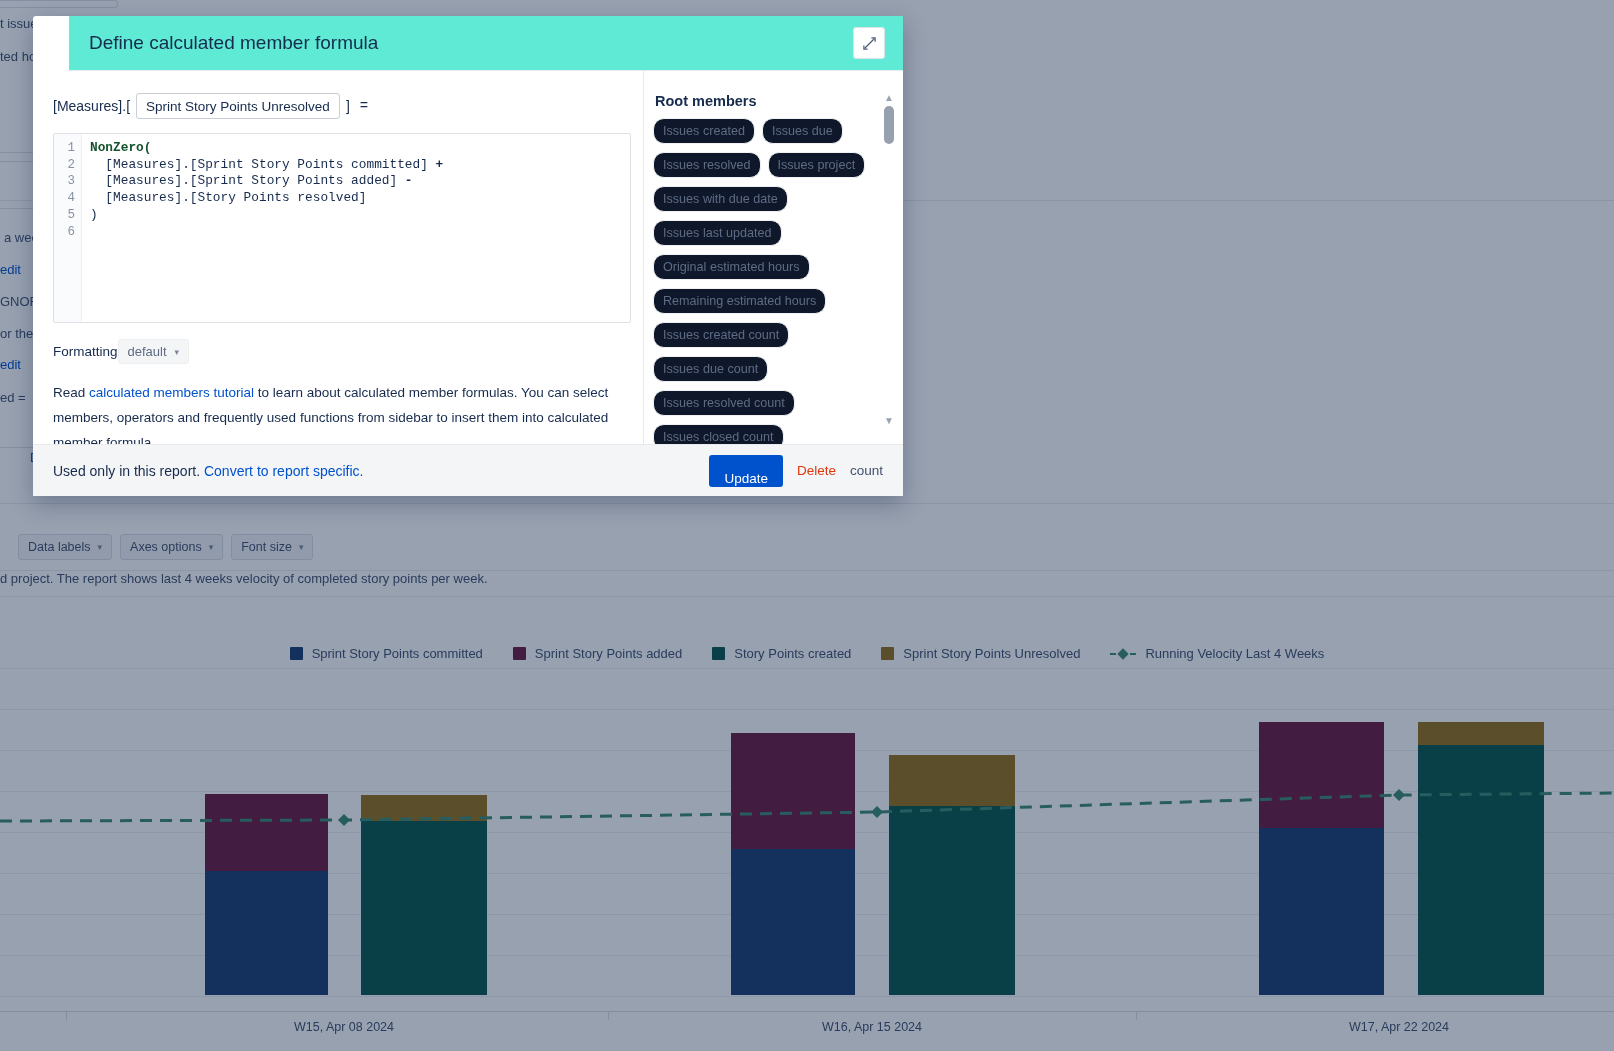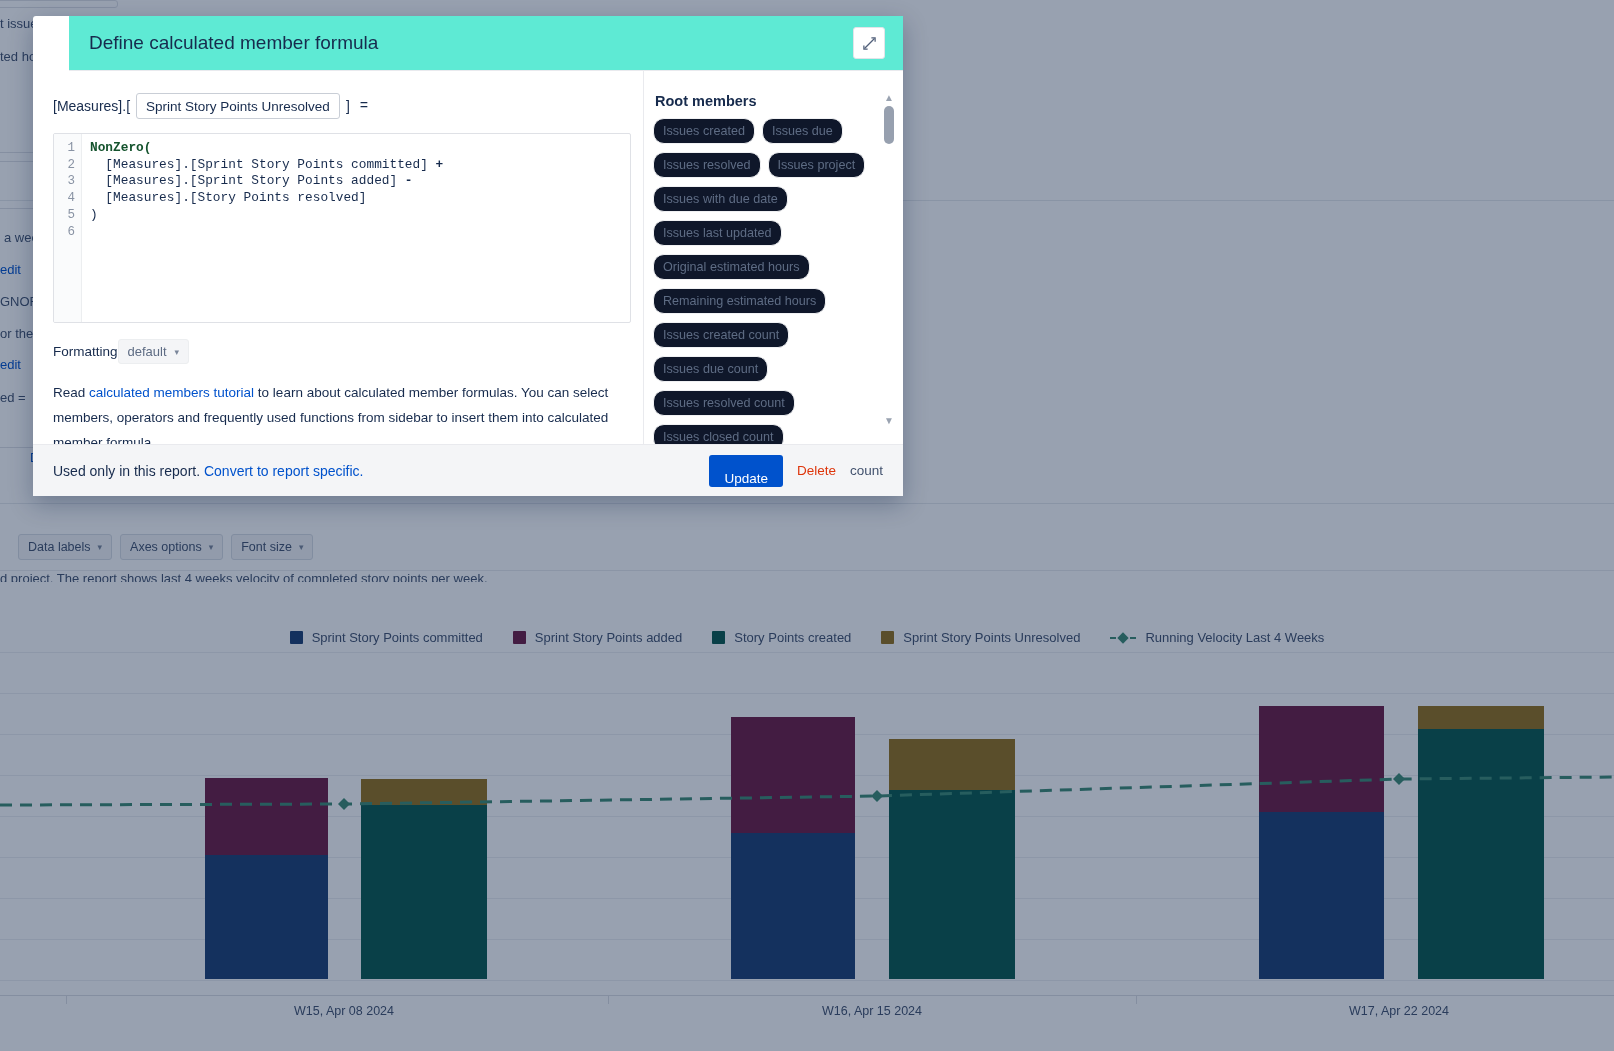--- a/index.html
+++ b/index.html
@@ -45,21 +45,21 @@
 
   .desc-bar {
     position:absolute; left:0; top:570px; width:1614px; height:27px;
     display:flex; align-items:flex-start; font-size:13px; color:#42526e;
     border-top:1px solid #e9ebee; border-bottom:1px solid #e9ebee;
     background:#fff;
   }
 
   
   #chart {
-    position:absolute; left:0; top:582px; width:1614px; height:453px;
+    position:absolute; left:0; top:598px; width:1614px; height:453px;
     background:#ffffff;
   }
   .grid-line { position:absolute; left:0; width:1614px; height:1px; background:#eceef1; }
   .legend {
     position:absolute; left:0; top:48px; width:1614px;
     display:flex; justify-content:center; align-items:center; gap:30px;
   }
   .leg-item { display:flex; align-items:center; gap:9px; font-size:13px; color:#42526e; }
   .leg-sw { width:13px; height:13px; border-radius:1px; }
   .leg-line { width:26px; height:13px; position:relative; display:block; }

